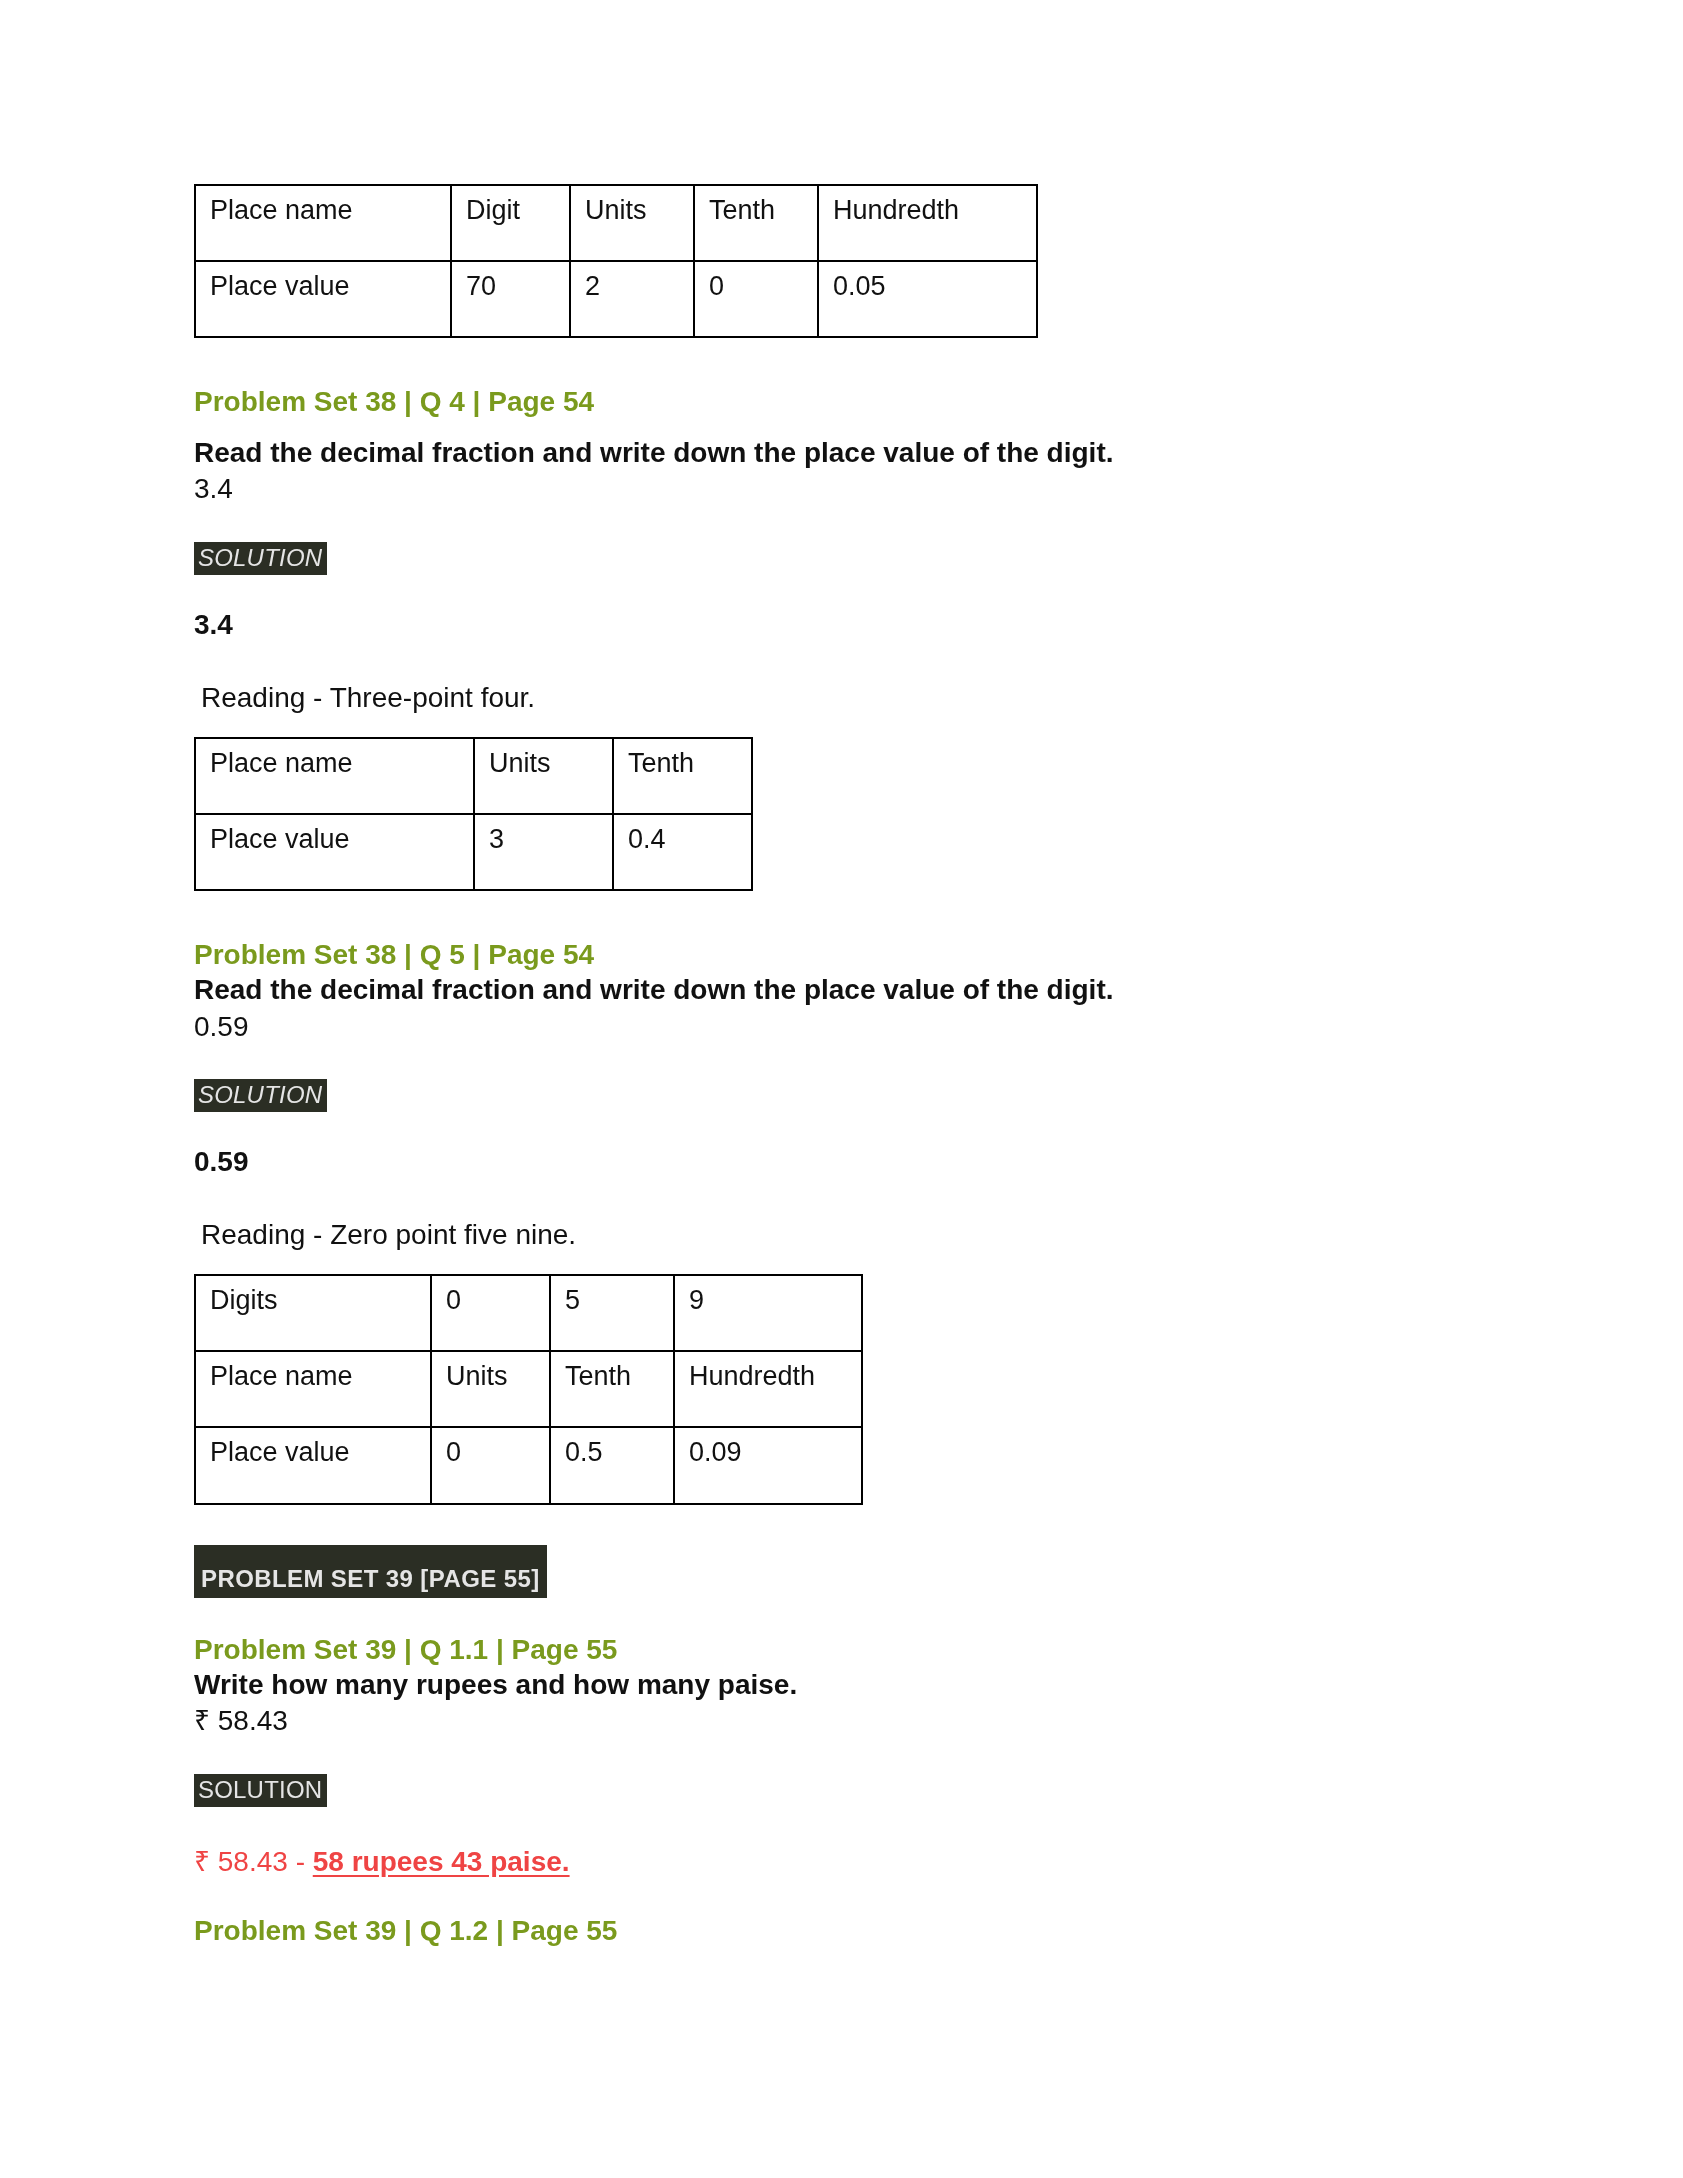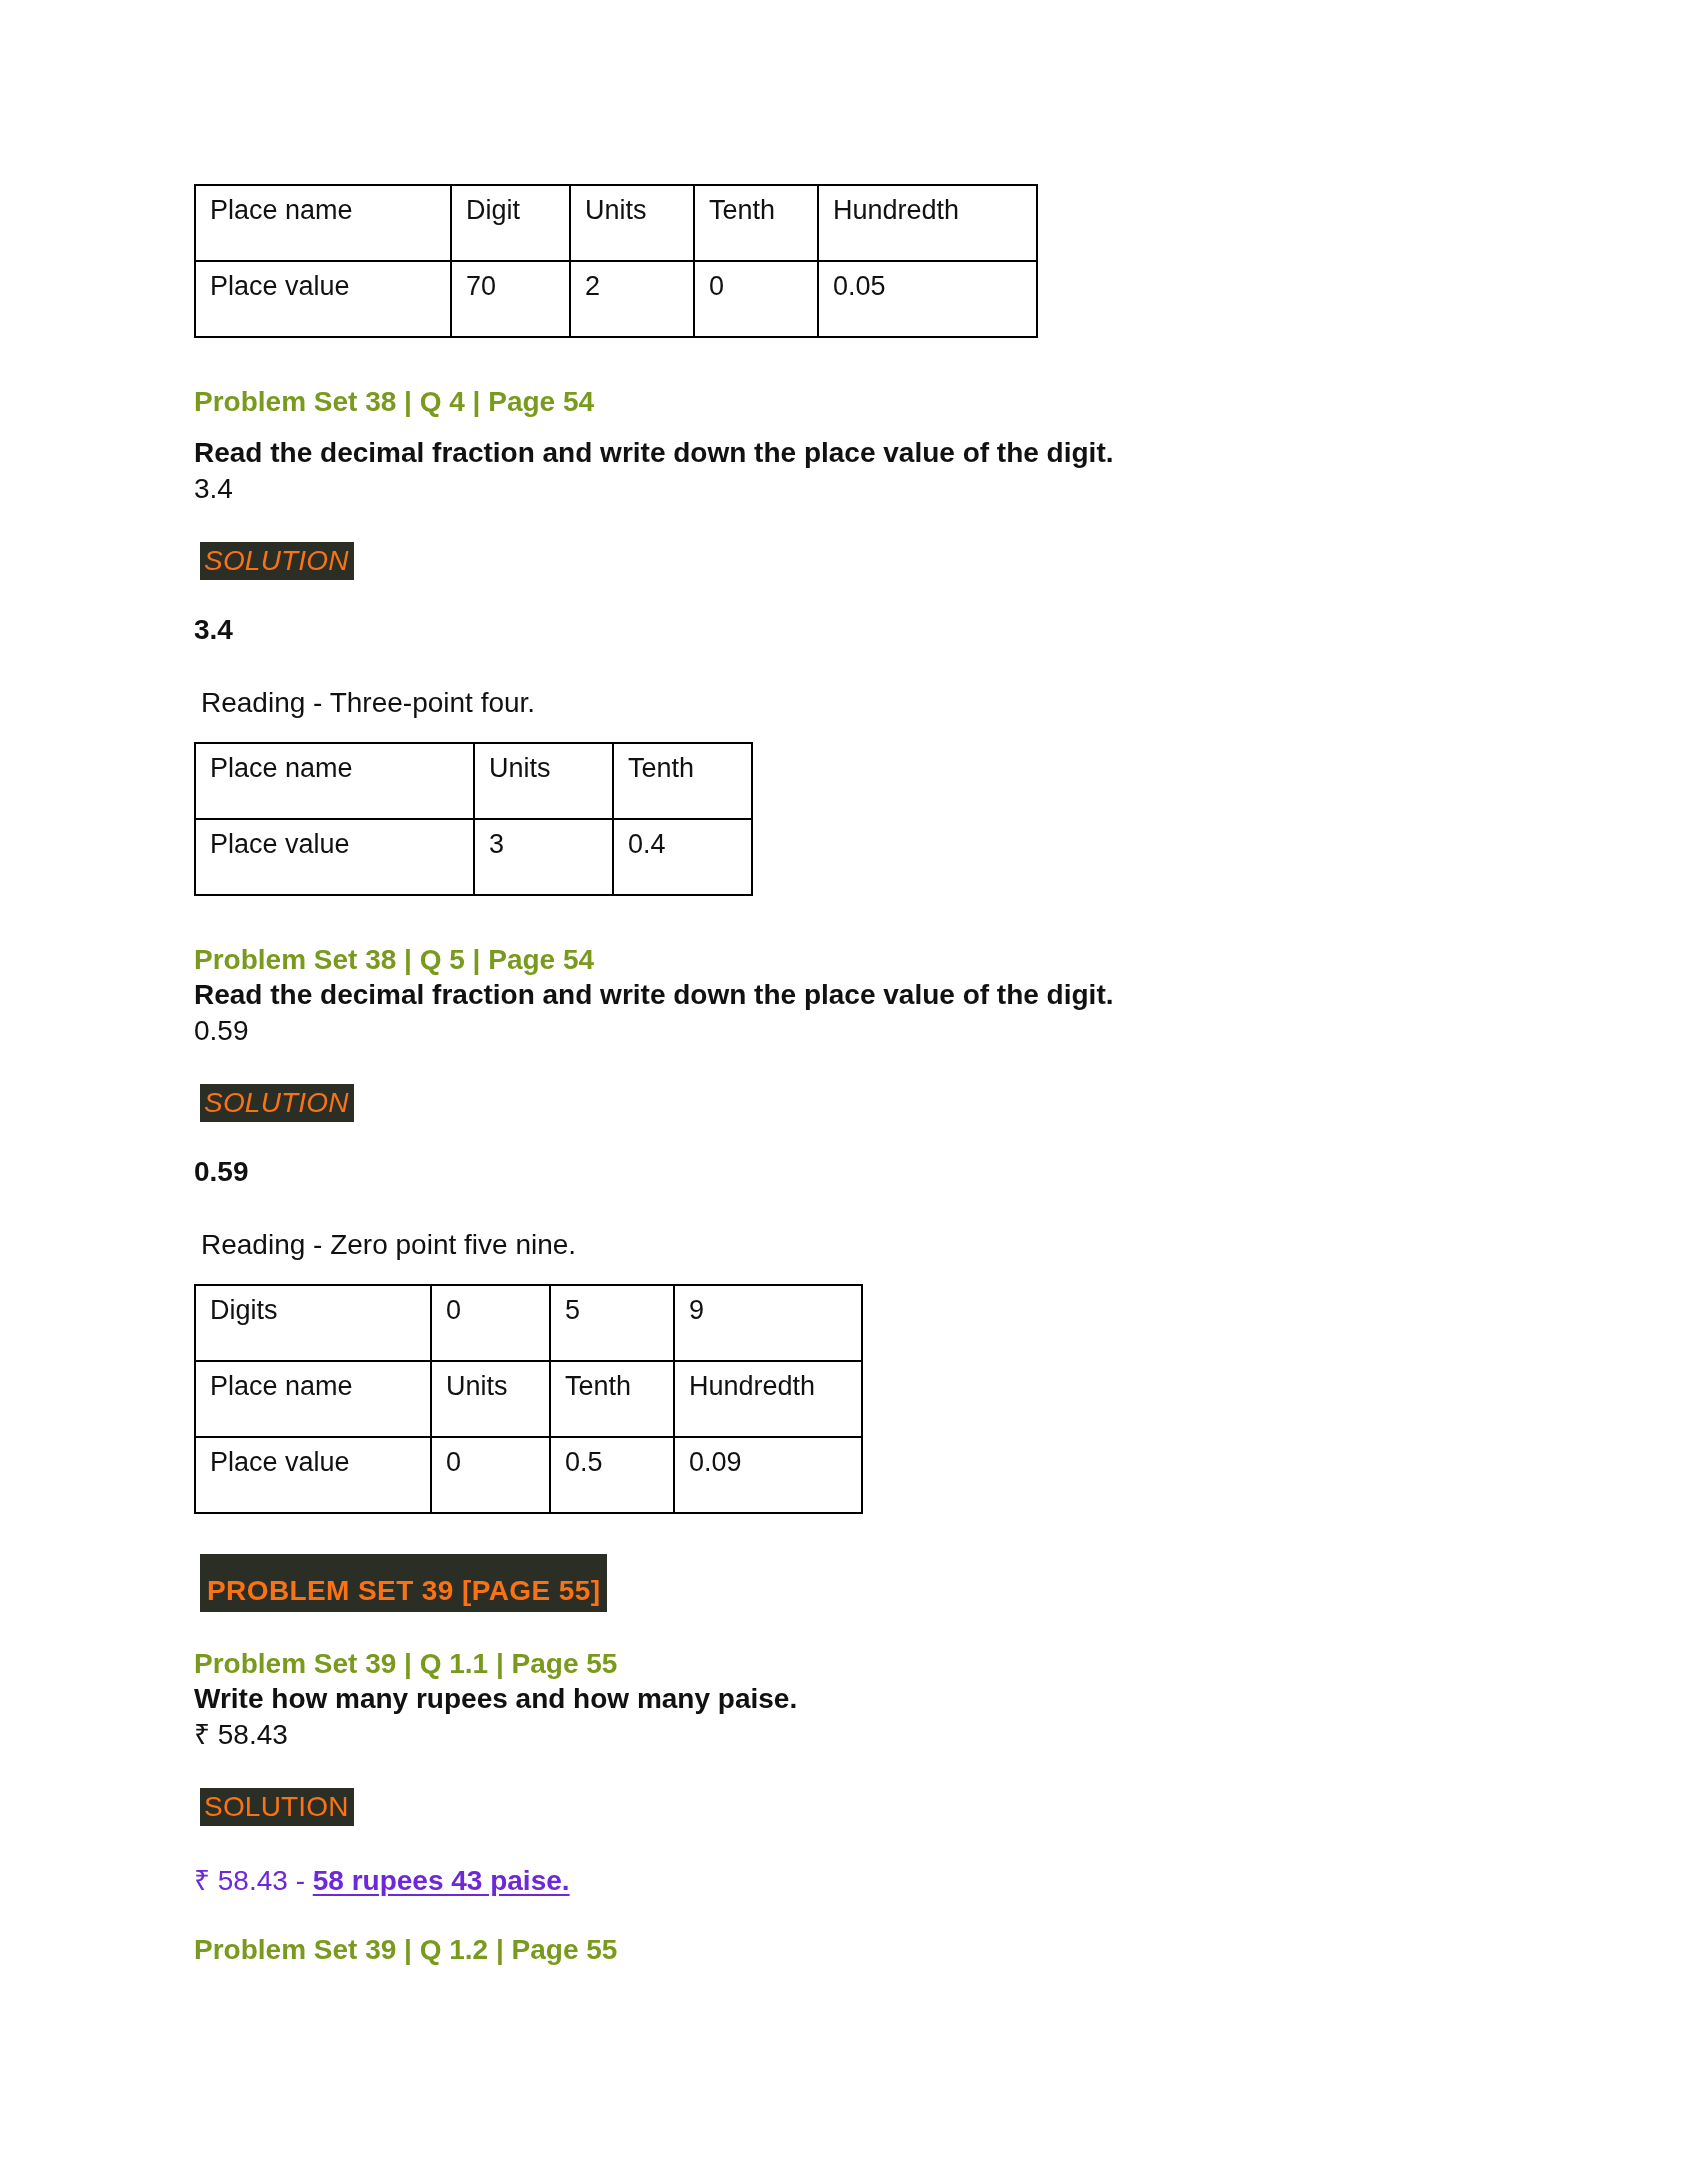--- a/index.html
+++ b/index.html
@@ -91,27 +91,26 @@
   .qval {
     font-size: 28px;
     line-height: 1.3;
     margin: 0;
     color: #111111;
     font-weight: normal;
   }
   .badge {
     display: inline-block;
     background: #2b2e24;
-    color: #f97316;
-    font-size: 28px;
+    color: #e5e5e5;
+    font-size: 24px;
     line-height: 1.18;
     padding: 2px 5px 3px 4px;
     font-style: italic;
     letter-spacing: 0.2px;
-    margin-left: 6px;
   }
   .badge.plain {
     font-style: normal;
   }
   .badge.setbar {
     font-style: normal;
     font-weight: bold;
     letter-spacing: 0.4px;
     padding: 20px 7px 5px 7px;
   }
@@ -122,21 +121,21 @@
     color: #111111;
   }
   .reading {
     font-size: 28px;
     margin: 7px;
     color: #111111;
   }
   .answer-line {
     font-size: 28px;
     margin: 0;
-    color: #6d28d9;
+    color: #ef4444;
   }
   .answer-line .ans {
     font-weight: bold;
     text-decoration: underline;
     text-underline-offset: 4px;
   }
   .sp-16 { height: 16px; }
   .sp-34 { height: 34px; }
   .sp-40 { height: 40px; }
   .sp-46 { height: 46px; }

